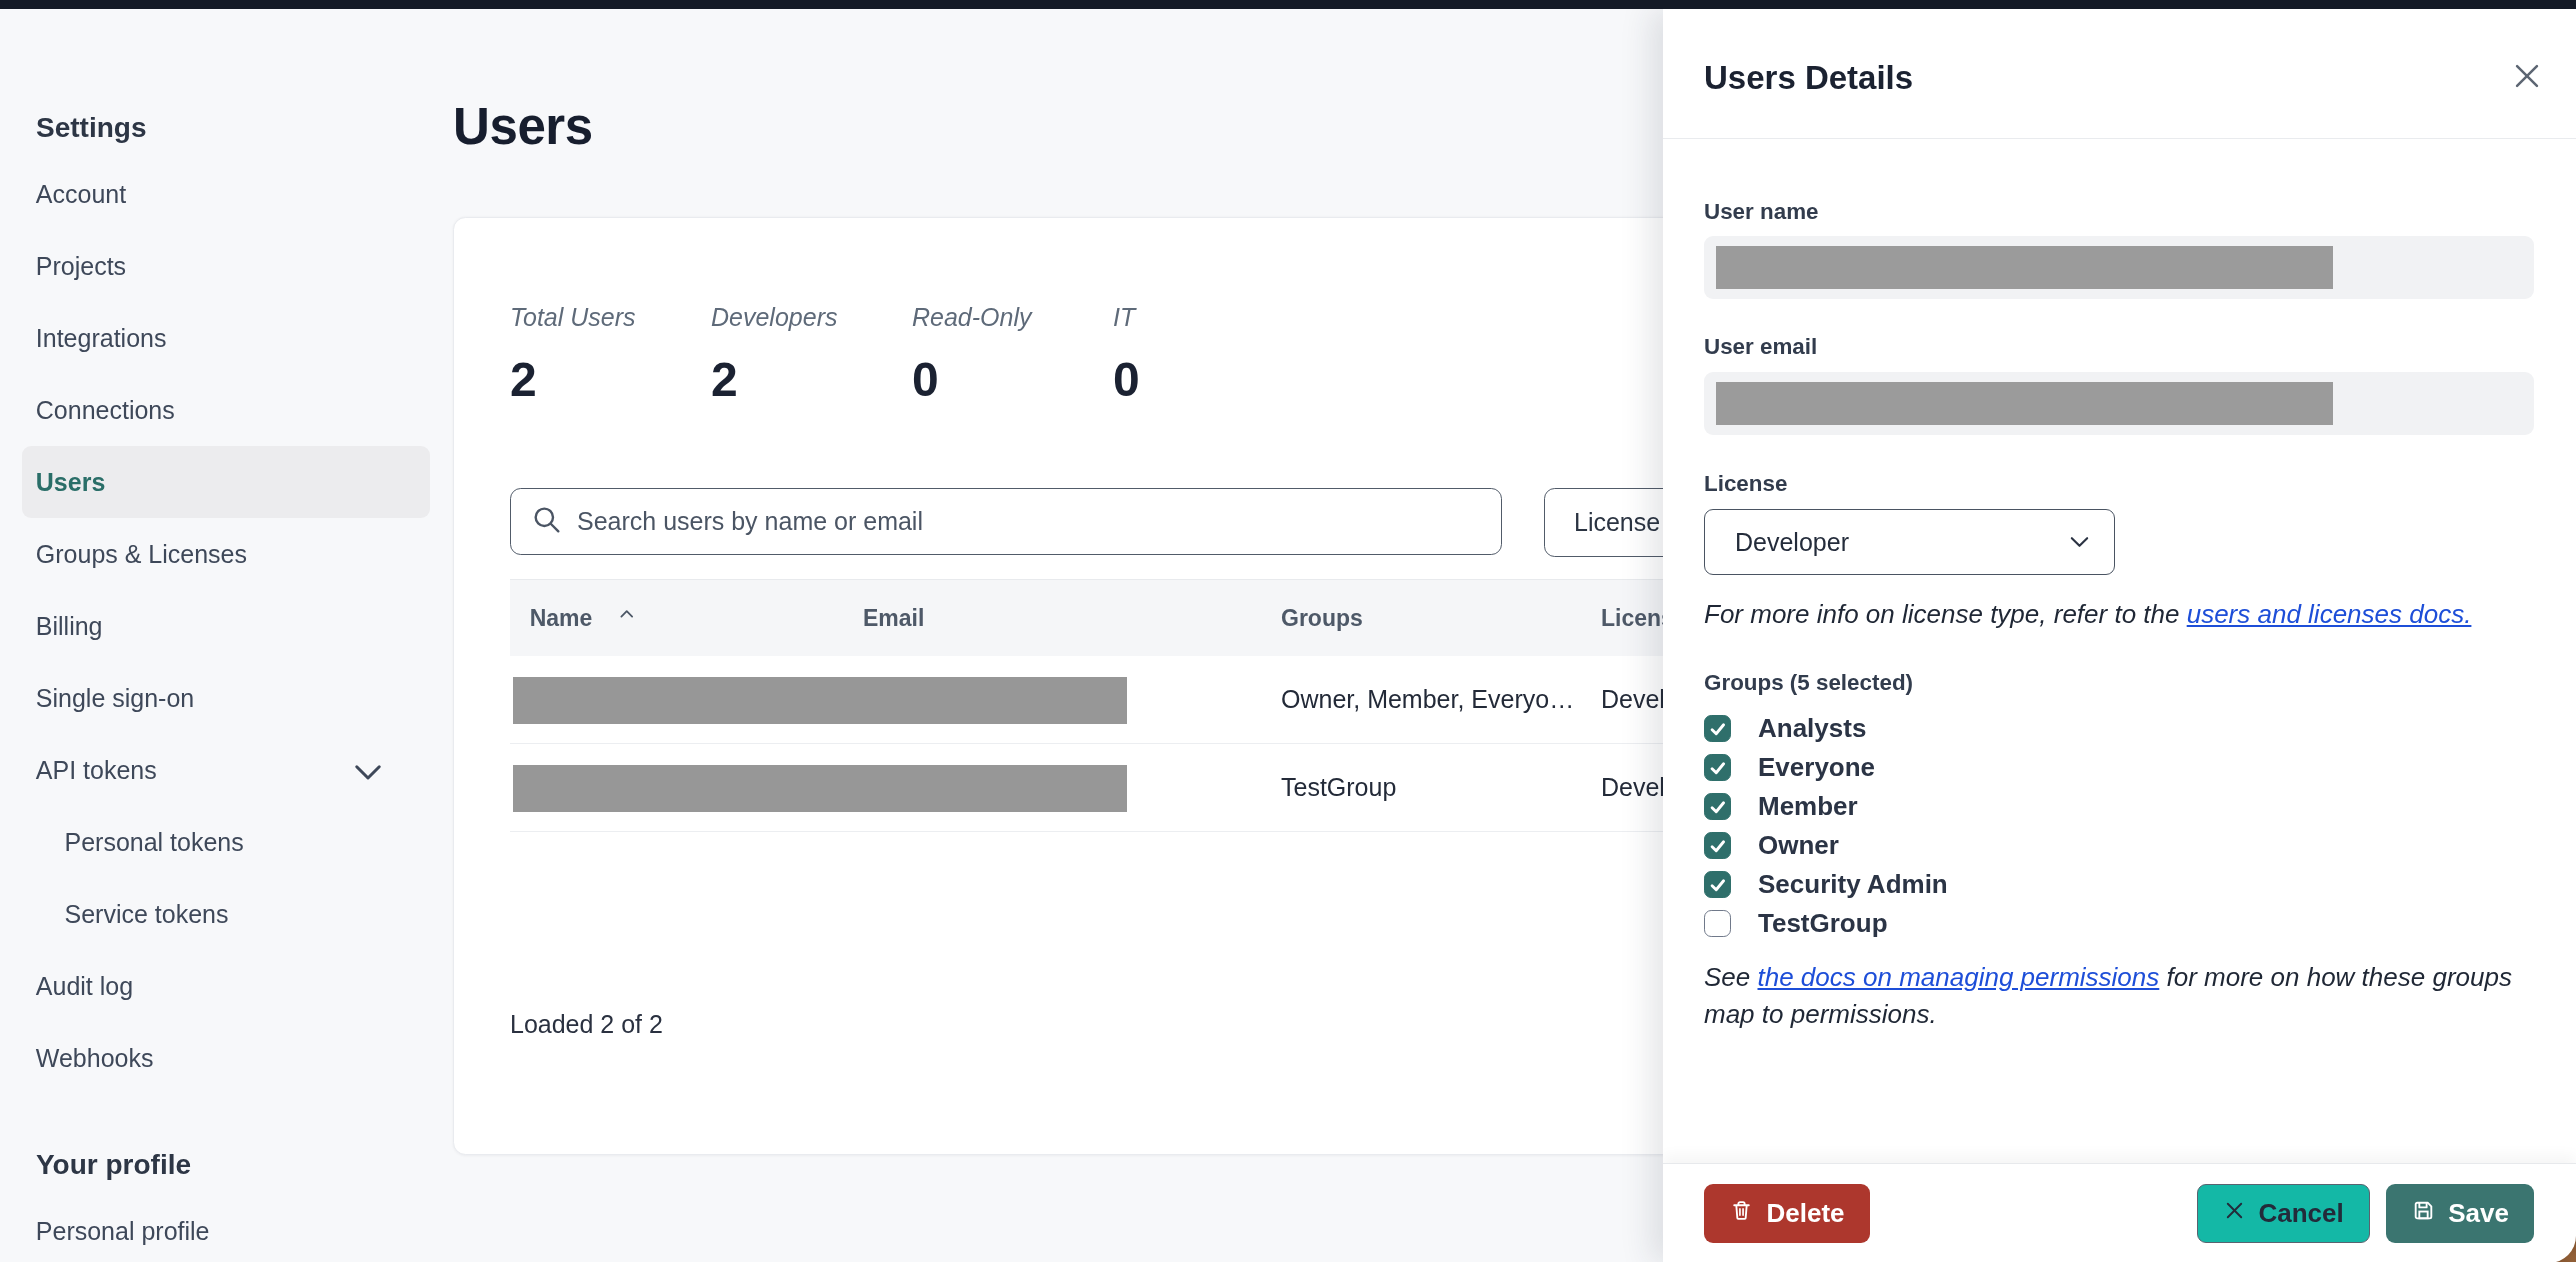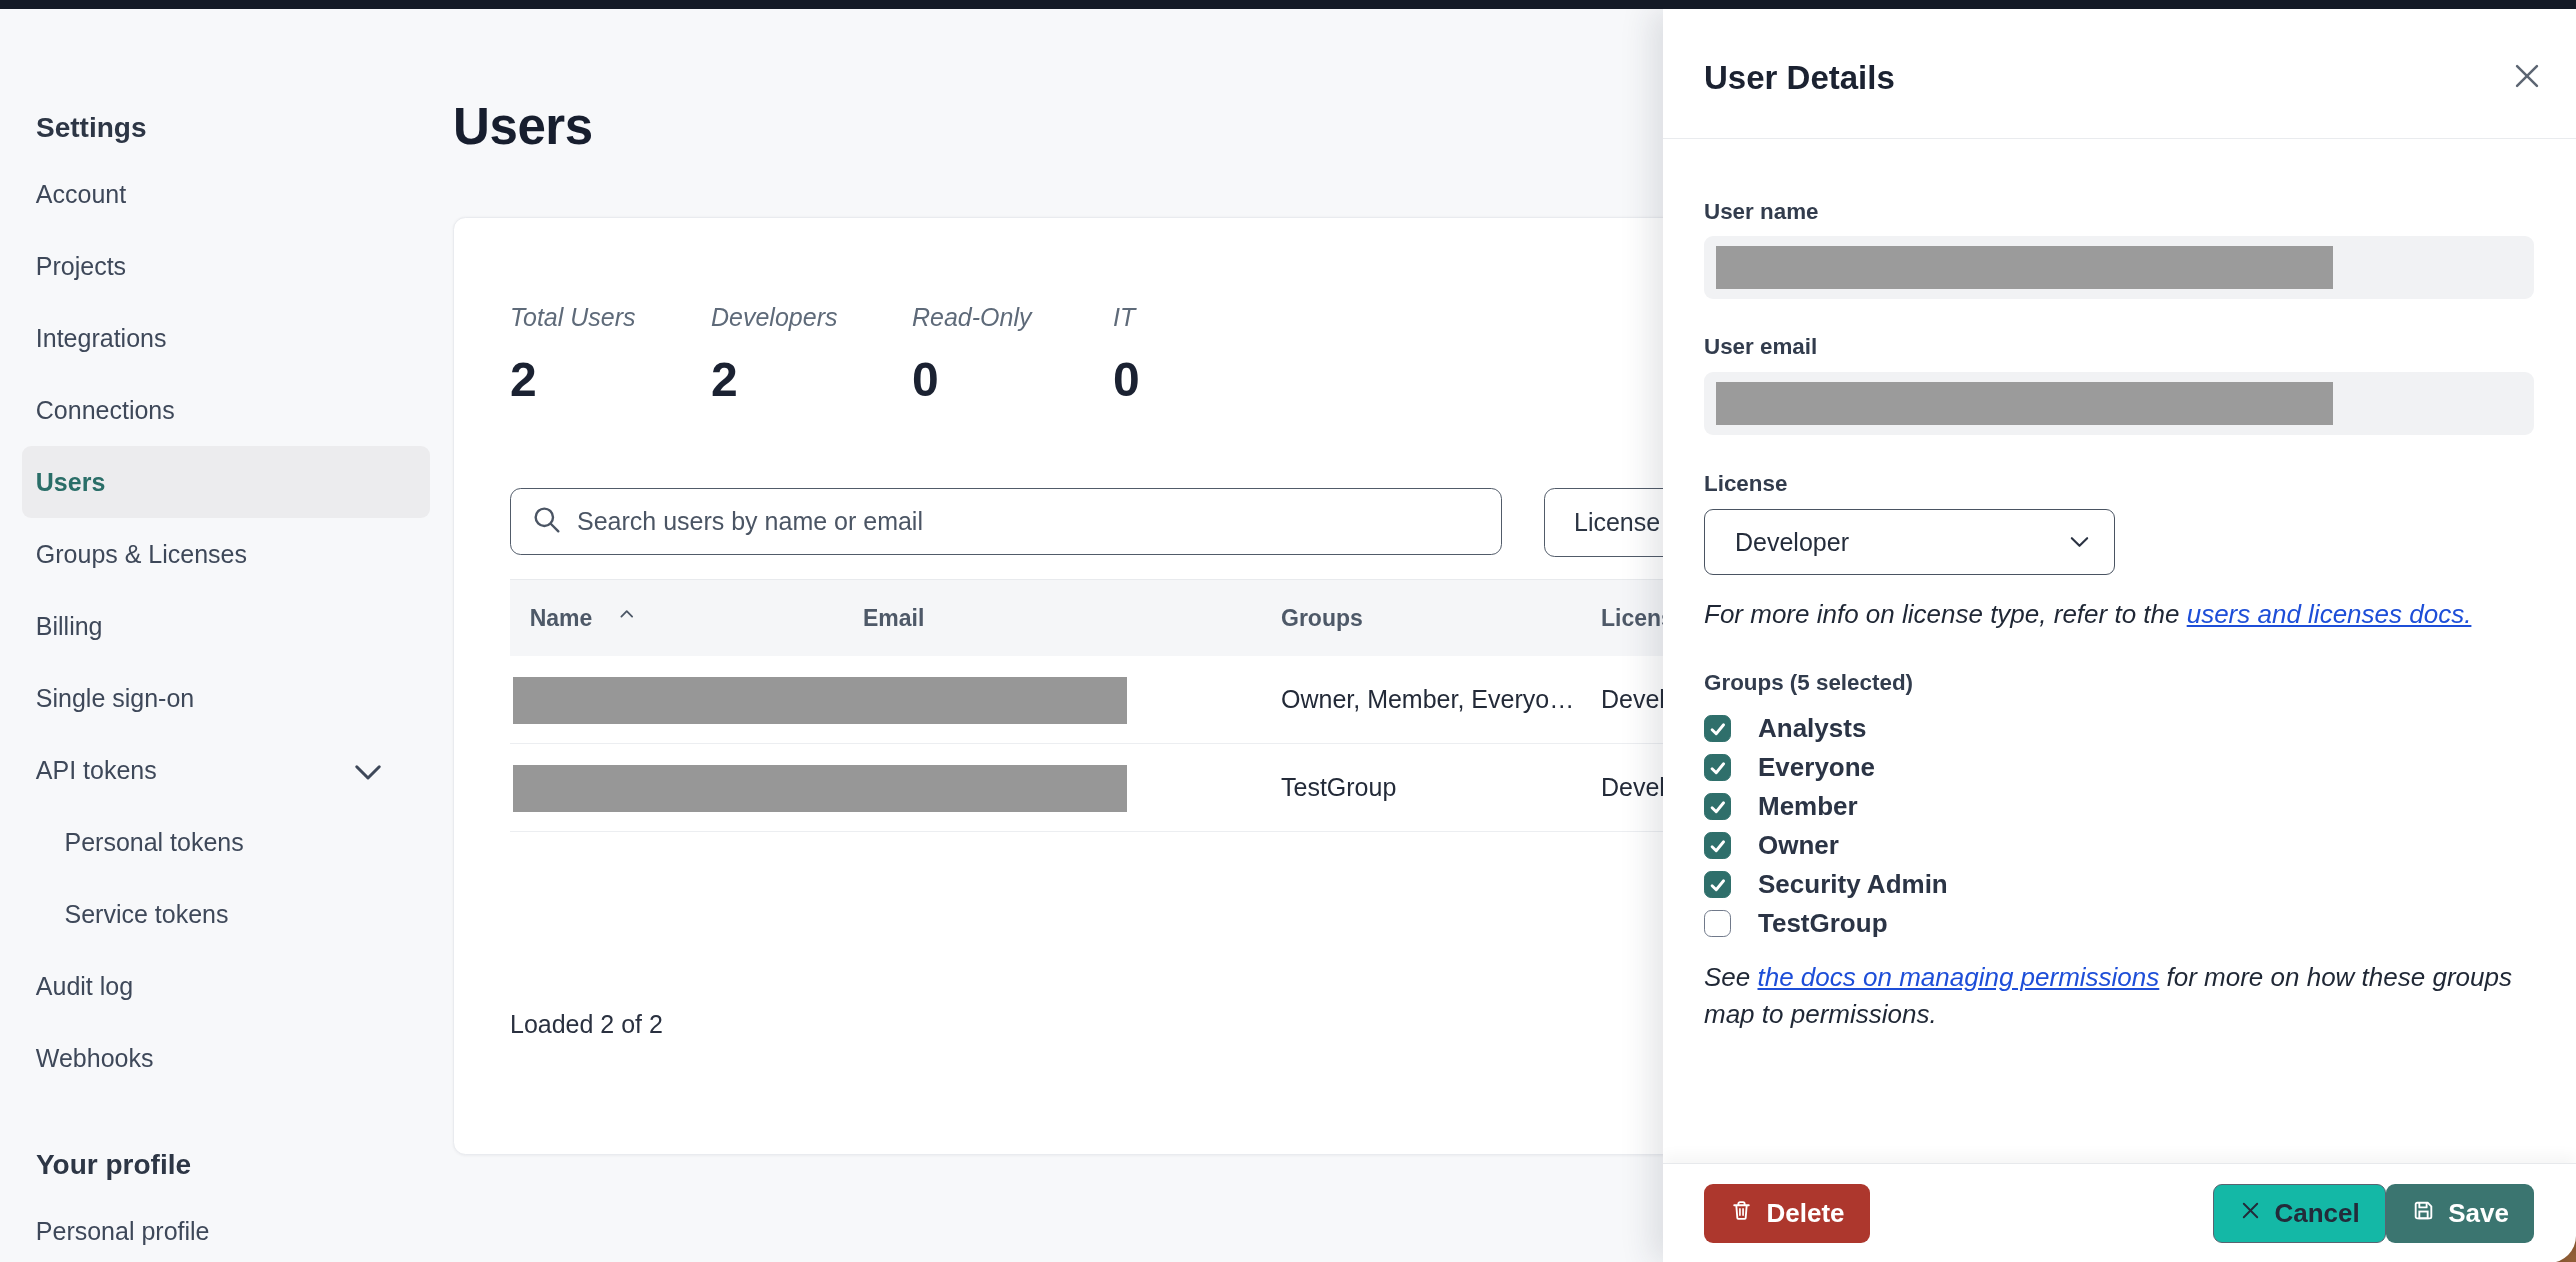--- a/index.html
+++ b/index.html
@@ -71,21 +71,21 @@
 
   .lbl-groups { position:absolute; left:41px; top:530px; }
   .group-list { position:absolute; left:41px; top:569px; }
   .group-row { height:39px; display:flex; align-items:center; }
   .cbx { width:27px; height:27px; border-radius:7.2px; border:1.8px solid #70798a; background:#fff; display:flex; align-items:center; justify-content:center; flex:none; cursor:pointer; }
   .cbx svg { display:none; }
   .cbx.checked { background:#2f6f6b; border-color:#2f6f6b; }
   .cbx.checked svg { display:block; }
   .group-name { margin-left:27px; font-size:26px; font-weight:700; color:#2b3445; }
 
-  .panel-footer { position:absolute; left:0; right:0; bottom:0; height:100px; background:#fff; border-top:0.9px solid #e7e9ec; box-shadow:0 -7.2px 14.3px rgba(0,0,0,.04); display:flex; align-items:center; padding:0 42px 0 41px; gap:0; z-index:2; border-bottom-right-radius:27px; }
+  .panel-footer { position:absolute; left:0; right:0; bottom:0; height:100px; background:#fff; border-top:0.9px solid #e7e9ec; box-shadow:0 -7.2px 14.3px rgba(0,0,0,.04); display:flex; align-items:center; padding:0 42px 0 41px; gap:16px; z-index:2; border-bottom-right-radius:27px; }
   .btn { height:59px; border-radius:9px; display:flex; align-items:center; justify-content:center; gap:12.5px; font-size:26px; font-weight:600; padding:0 25px; cursor:pointer; border:none; font-family:"Liberation Sans",sans-serif; }
   .btn-delete { background:#ad372d; color:#fff; }
   .btn-cancel { background:#14b8a6; color:#232b3a; border:1.8px solid #5a6370; }
   .btn-save { background:#3b7570; color:#fff; }
   .footer-spacer { flex:1; }
 
   .chat-bubble { position:absolute; right:-58px; bottom:-60px; width:93px; height:93px; border-radius:50%; background:radial-gradient(circle at 35% 30%, #936038, #5a3317 75%); z-index:1; }
 </style>
 </head>
 <body>
@@ -220,21 +220,21 @@
     </div>
   </div>
 
   <div class="load-status">Loaded 2 of 2</div>
 </section>
 
 <aside class="panel">
   <div class="chat-bubble"></div>
 
   <div class="panel-header">
-    <div class="panel-title">User Details</div>
+    <div class="panel-title">Users Details</div>
     <div class="panel-close">
       <svg width="34" height="34" viewBox="0 0 24 24" fill="none">
           <line x1="5" y1="5" x2="19" y2="19" stroke="#5d6673" stroke-width="1.8" stroke-linecap="round"></line>
           <line x1="19" y1="5" x2="5" y2="19" stroke="#5d6673" stroke-width="1.8" stroke-linecap="round"></line>
         </svg>
     </div>
   </div>
 
   <div class="panel-body">
     <div class="field-label lbl-username">User name</div>

